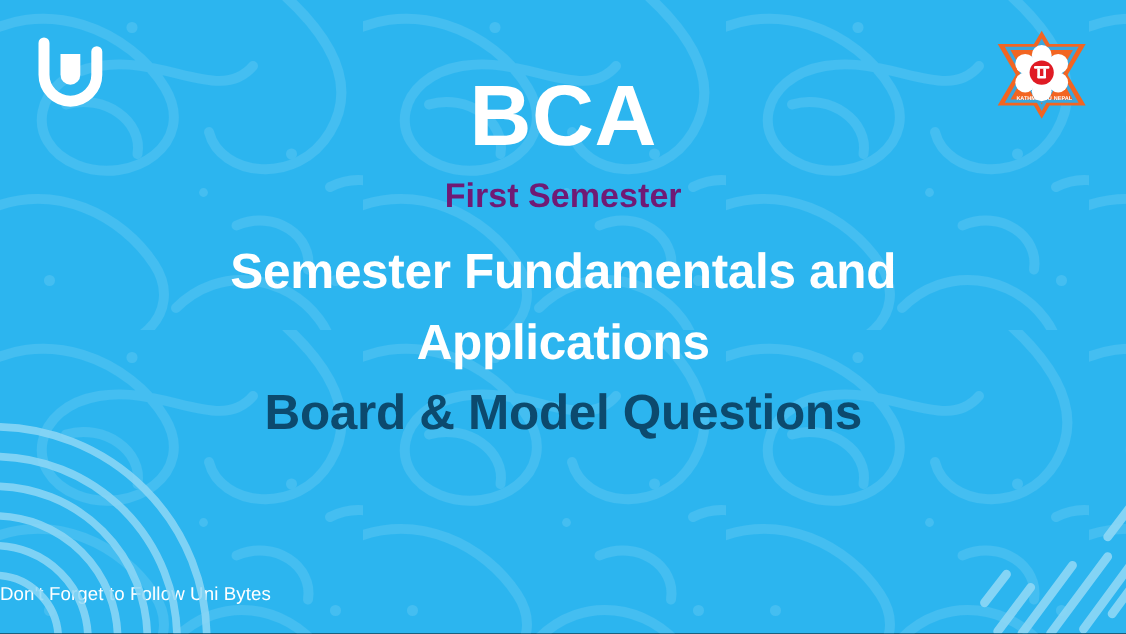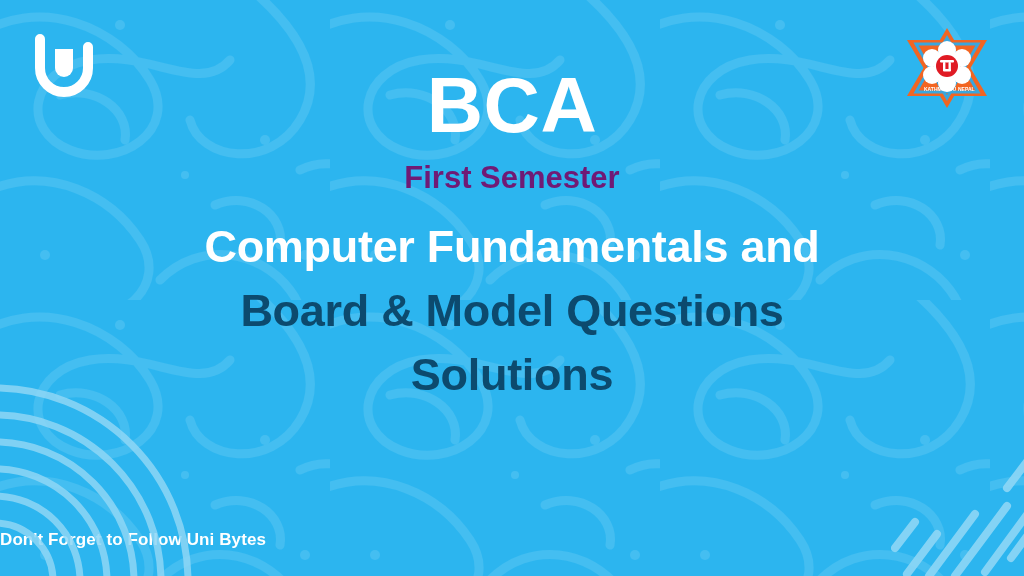--- a/index.html
+++ b/index.html
@@ -112,21 +112,21 @@
     max-width: 860px;
     letter-spacing: -0.3px;
   }
 
   .footer-note {
     position: absolute;
     left: 0;
     right: 0;
     bottom: 26px;
     font-size: 17px;
-    font-weight: 700;
+    font-weight: 400;
     color: #ffffff;
     letter-spacing: 0.1px;
   }
 </style>
 </head>
 <body>
 
 <div id="slide">
 
   <svg class="bg-pattern" viewBox="0 0 1024 576" preserveAspectRatio="none" aria-hidden="true">
@@ -217,25 +217,25 @@
     </g>
   </svg>
 
   <div class="content">
 
     <div class="course-code">BCA</div>
 
     <div class="semester">First Semester</div>
 
     <div class="subject">
-      <div>Computer Fundamentals and</div>
+      <div>Semester Fundamentals and</div>
+      <div>Applications</div>
     </div>
 
     <div class="doc-type">
       <div>Board &amp; Model Questions</div>
-      <div>Solutions</div>
     </div>
 
   </div>
 
   <div class="footer-note">Don't Forget to Follow Uni Bytes</div>
 
 </div>
 
 </body></html>

